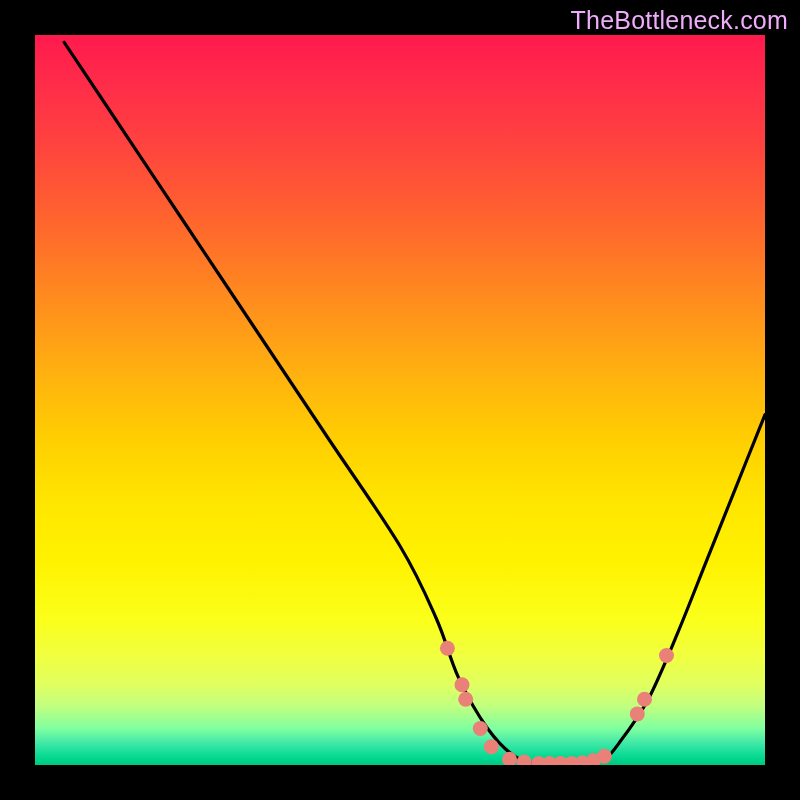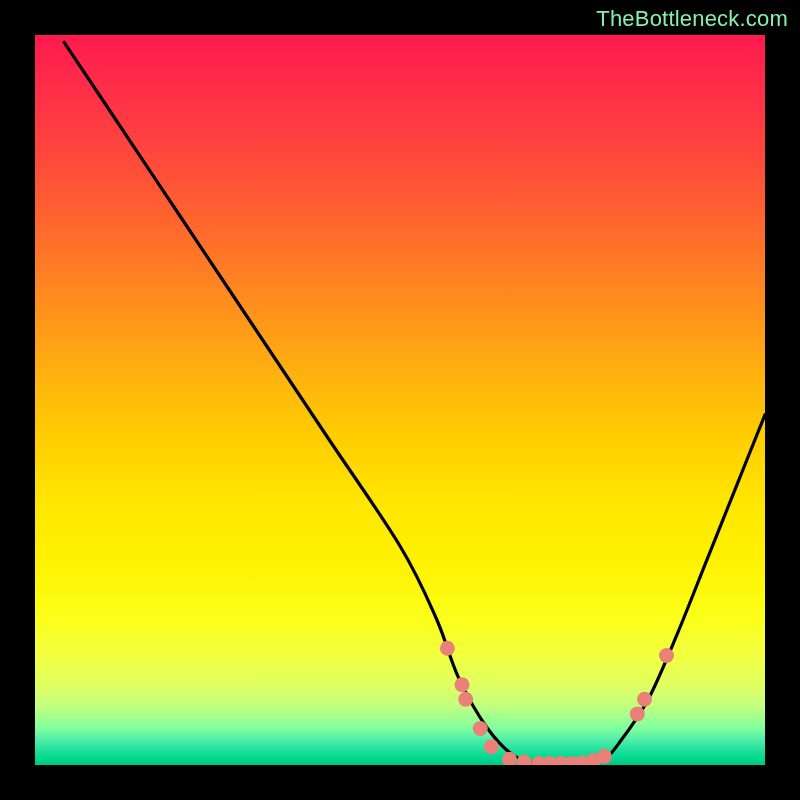--- a/index.html
+++ b/index.html
@@ -42,22 +42,22 @@
       #80ffa0 95%,
       #40e8a8 97%,
       #00d890 99%,
       #00c880 100%
     );
   }
   .watermark {
     position: absolute;
     top: 6px;
     right: 12px;
-    color: #86efac;
-    font-size: 22px;
+    color: #f0abfc;
+    font-size: 25px;
     font-weight: 500;
     letter-spacing: 0.2px;
   }
   svg.curve {
     position: absolute;
     top: 0;
     left: 0;
     width: 730px;
     height: 730px;
   }

